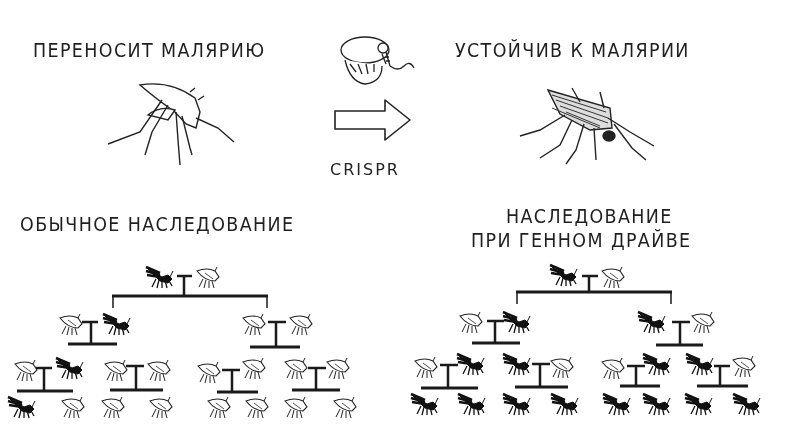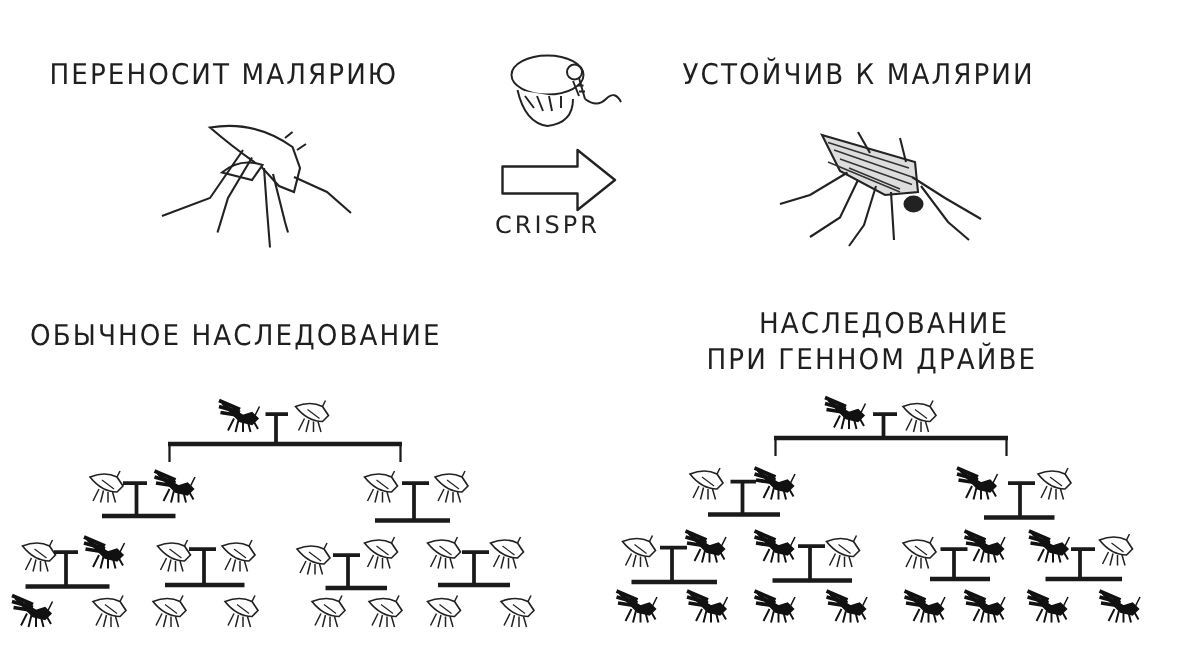--- a/index.html
+++ b/index.html
@@ -1,19 +1,19 @@
 <!DOCTYPE html>
 <html><head>
 <meta charset="utf-8">
 <style>
   html,body{margin:0;padding:0;background:#ffffff;}
   body{width:790px;height:431px;position:relative;overflow:hidden;font-family:"DejaVu Sans",sans-serif;color:#1a1a1a;}
   .lbl{position:absolute;font-family:"DejaVu Sans",sans-serif;font-size:19px;letter-spacing:1.5px;font-weight:normal;color:#1f1f1f;white-space:nowrap;transform:scaleX(0.92);transform-origin:left top;}
   svg{position:absolute;left:0;top:0;}
-  .crispr{position:absolute;left:330px;top:140px;font-size:16px;letter-spacing:2px;color:#222;font-family:"DejaVu Sans",sans-serif;}
+  .crispr{position:absolute;left:330px;top:160px;font-size:16px;letter-spacing:2px;color:#222;font-family:"DejaVu Sans",sans-serif;}
 </style>
 </head>
 <body>
 
 <div class="lbl" style="left:33px;top:39px;">ПЕРЕНОСИТ МАЛЯРИЮ</div>
 <div class="lbl" style="left:455px;top:39px;">УСТОЙЧИВ К МАЛЯРИИ</div>
 <div class="crispr">CRISPR</div>
 
 <div class="lbl" style="left:20px;top:213px;">ОБЫЧНОЕ НАСЛЕДОВАНИЕ</div>
 <div class="lbl" style="left:506px;top:205px;">НАСЛЕДОВАНИЕ</div>

